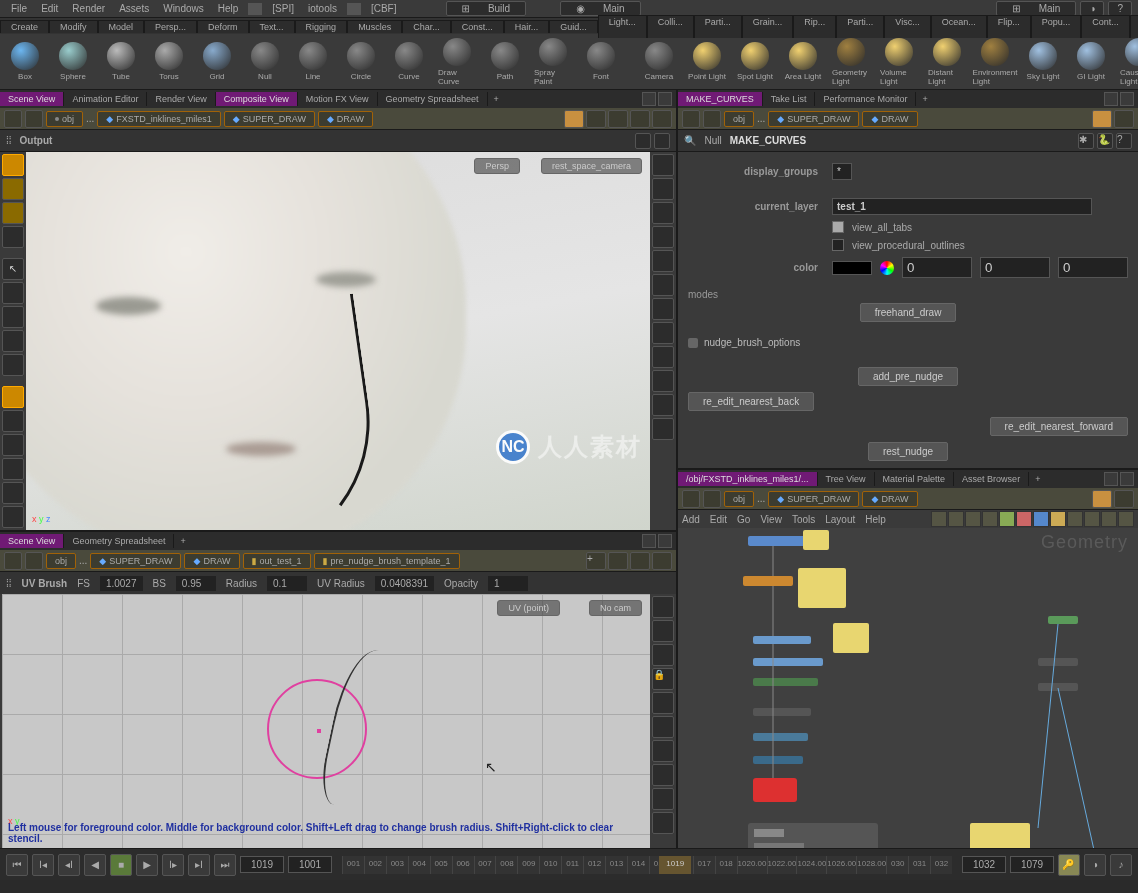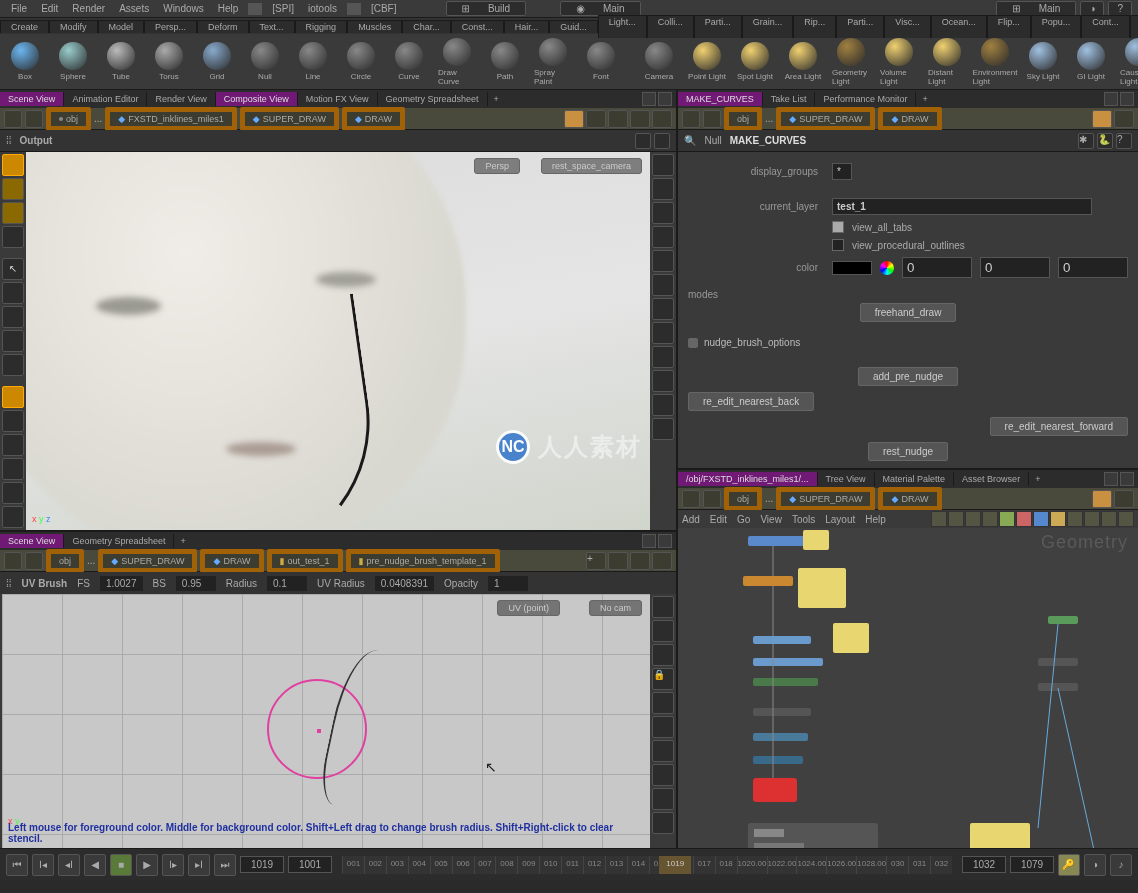--- a/index.html
+++ b/index.html
@@ -18,21 +18,21 @@
 .left-col { width:695px; display:flex; flex-direction:column; border-right:2px solid #1a1a1a; }
 .right-col { flex:1; display:flex; flex-direction:column; }
 .pane-tabs { height:18px; background:#2c2c2c; display:flex; align-items:center; font-size:9px; }
 .pane-tabs .tab { padding:2px 8px; border-right:1px solid #1a1a1a; }
 .pane-tabs .tab.active { background:#701a75; color:#ddd; }
 .pane-tabs .plus { padding:0 6px; }
 .pane-tabs .rt { margin-left:auto; display:flex; gap:2px; padding-right:4px; }
 .pane-tabs .rt .btn { width:14px; height:14px; background:#3a3a3a; border:1px solid #555; }
 .path-bar { height:22px; background:#4a4a3c; display:flex; align-items:center; padding:0 4px; gap:3px; border-bottom:1px solid #1a1a1a; }
 .path-bar .navbtn { width:18px; height:18px; background:#3c3c30; border:1px solid #555; border-radius:2px; }
-.path-bar .crumb { padding:2px 8px; background:#3c3c30; border:5px solid #a16207; border-radius:2px; font-size:9px; display:flex; align-items:center; gap:3px; }
+.path-bar .crumb { padding:2px 8px; background:#3c3c30; border:1px solid #a16207; border-radius:2px; font-size:9px; display:flex; align-items:center; gap:3px; }
 .path-bar .rt { margin-left:auto; display:flex; gap:2px; }
 .path-bar .rt .btn { width:20px; height:18px; background:#3c3c30; border:1px solid #555; border-radius:2px; }
 .tool-header { height:22px; background:#333; display:flex; align-items:center; padding:0 6px; gap:8px; font-size:10px; border-bottom:1px solid #1a1a1a; }
 .tool-header .rt { margin-left:auto; display:flex; gap:3px; }
 .tool-header .btn { width:16px; height:16px; background:#2c2c2c; border:1px solid #555; border-radius:2px; }
 .viewport-wrap { flex:1; display:flex; background:#222; position:relative; }
 .side-toolbar { width:26px; background:#3a3a3a; display:flex; flex-direction:column; padding:2px; gap:2px; }
 .side-toolbar .tbtn { width:22px; height:22px; background:#2c2c2c; border:1px solid #555; border-radius:2px; }
 .side-toolbar .tbtn.sel { background:#cc8800; border-color:#ffaa00; }
 .side-toolbar .tbtn.sel2 { background:#8a6a00; }
@@ -49,21 +49,21 @@
 .v2 .grid { position:absolute; inset:0; background-image:linear-gradient(#aaa 1px,transparent 1px),linear-gradient(90deg,#aaa 1px,transparent 1px); background-size:60px 60px; }
 .v2 .circle { position:absolute; left:265px; top:85px; width:100px; height:100px; border:2px solid #e040a0; border-radius:50%; }
 .v2 .circle::after { content:''; position:absolute; left:48px; top:48px; width:4px; height:4px; background:#e040a0; }
 .v2 .curve2 { position:absolute; left:330px; top:55px; width:60px; height:160px; border-left:2px solid #333; border-radius:50% 0 0 30%; transform:rotate(12deg); }
 .v2 .hint { position:absolute; bottom:4px; left:6px; color:#2030a0; font-size:10px; font-weight:bold; }
 .v2 .cursor { position:absolute; left:483px; top:165px; font-size:14px; color:#222; }
 .uv-params { height:22px; background:#333; display:flex; align-items:center; padding:0 6px; gap:10px; font-size:10px; }
 .uv-params .val { background:#222; padding:2px 6px; min-width:40px; display:inline-block; }
 .param-panel { flex:1; background:#3a3a3a; padding:8px 10px; overflow:auto; font-size:10px; }
 .param-row { display:flex; align-items:center; padding:3px 0; gap:8px; }
-.param-row .lbl { width:130px; text-align:right; color:#999; margin-right:6px; }
+.param-row .lbl { width:130px; text-align:right; color:#999; margin-right:6px;font-weight:bold; }
 .param-row input[type=text] { background:#222; border:1px solid #555; color:#ccc; padding:2px 4px; font-size:10px; }
 .param-row .chk { width:12px; height:12px; background:#222; border:1px solid #666; display:inline-block; }
 .param-row .chk.on { background:#aaa; }
 .param-row .colorswatch { width:40px; height:14px; background:#000; border:1px solid #555; }
 .param-row .colorwheel { width:14px; height:14px; border-radius:50%; background:conic-gradient(red,yellow,lime,cyan,blue,magenta,red); }
 .param-row .numf { background:#222; border:1px solid #555; color:#ccc; padding:2px 4px; width:70px; }
 .param-heading { display:flex; align-items:center; gap:6px; padding:4px 0; color:#bbb; }
 .param-heading .disc { width:10px; height:10px; background:#666; border-radius:2px; display:inline-block; }
 .param-btn { background:#555; border:1px solid #666; padding:3px 14px; color:#ccc; border-radius:2px; font-size:10px; }
 .node-pane { flex:1; background:#404040; position:relative; overflow:hidden; }

